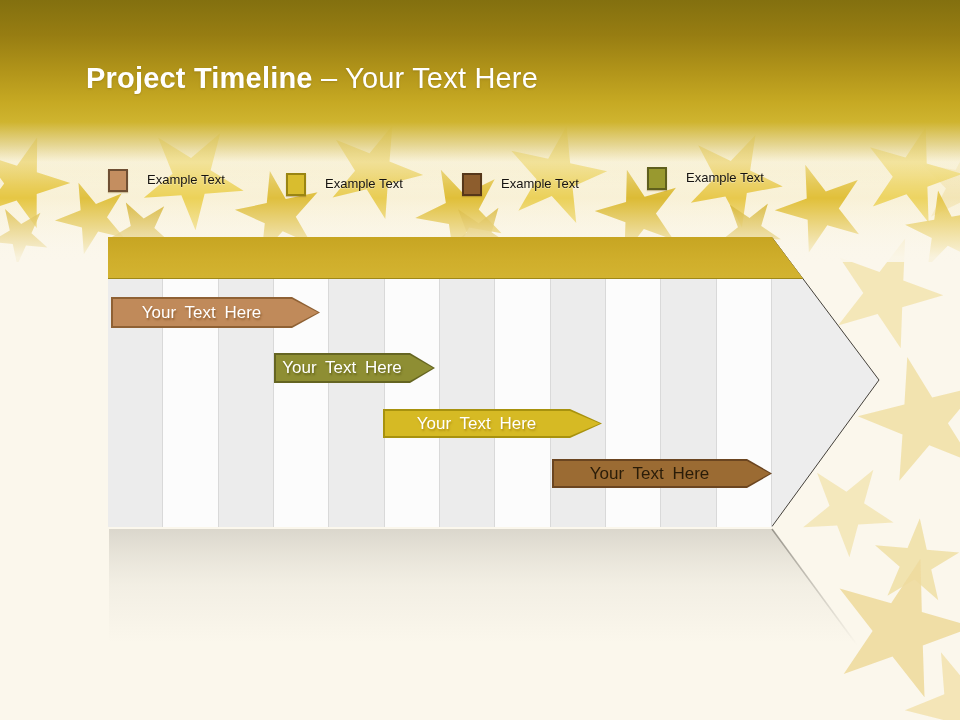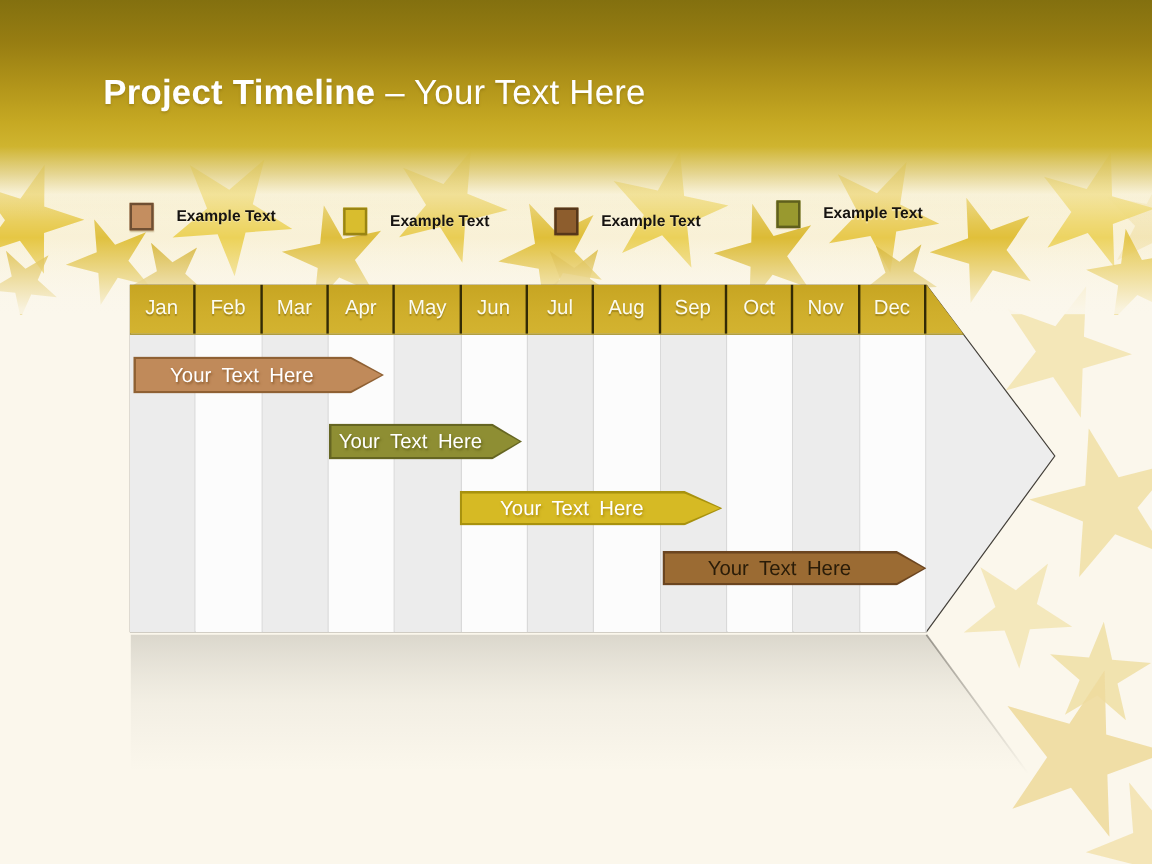--- a/index.html
+++ b/index.html
@@ -42,21 +42,21 @@
   }
   #slide-title .t-bold{font-weight:bold;}
   #slide-title .t-rest{font-weight:normal;}
   
   .legend-item{position:absolute;display:flex;align-items:center;z-index:6;height:22px;}
   .legend-swatch{
     width:16px;height:19px;border:2px solid #6f4f33;background:#c48e60;flex:0 0 auto;
     box-shadow:0 1px 1px rgba(120,90,30,.35);
   }
   .legend-label{
-    margin-left:19px;font-size:13px;font-weight:bold;color:#161310;line-height:22px;white-space:nowrap;
+    margin-left:19px;font-size:13px;font-weight:normal;color:#161310;line-height:22px;white-space:nowrap;
     text-shadow:0 1px 0 rgba(255,255,255,.35);
   }
   #legend-0{left:108px;top:169px;}
   #legend-1{left:286px;top:173px;}
   #legend-2{left:462px;top:173px;}
   #legend-3{left:647px;top:167px;}
   
   #timeline{position:absolute;left:108px;top:237px;width:772px;height:290px;z-index:5;}
   #timeline svg.frame{position:absolute;left:0;top:0;}
   #tl-clip{
@@ -195,34 +195,20 @@
       <div class="col alt"></div>
       <div class="col"></div>
       <div class="col alt"></div>
       <div class="col"></div>
       <div class="col alt"></div>
       <div class="col"></div>
       <div class="col alt"></div>
       <div class="col"></div>
     </div>
     <div id="month-band"></div>
-    <div id="month-row">
-      <div class="month-cell">Jan</div>
-      <div class="month-cell">Feb</div>
-      <div class="month-cell">Mar</div>
-      <div class="month-cell">Apr</div>
-      <div class="month-cell">May</div>
-      <div class="month-cell">Jun</div>
-      <div class="month-cell">Jul</div>
-      <div class="month-cell">Aug</div>
-      <div class="month-cell">Sep</div>
-      <div class="month-cell">Oct</div>
-      <div class="month-cell">Nov</div>
-      <div class="month-cell">Dec</div>
-    </div>
     <div class="bar" id="bar-0" style="--fill: #c08a5a; --border: #8f6134; --text: #ffffff;">
       <div class="bar-outer"></div>
       <div class="bar-inner"></div>
       <div class="bar-label">Your Text Here</div>
     </div>
     <div class="bar" id="bar-1" style="--fill: #8e8e33; --border: #656522; --text: #ffffff;">
       <div class="bar-outer"></div>
       <div class="bar-inner"></div>
       <div class="bar-label">Your Text Here</div>
     </div>

